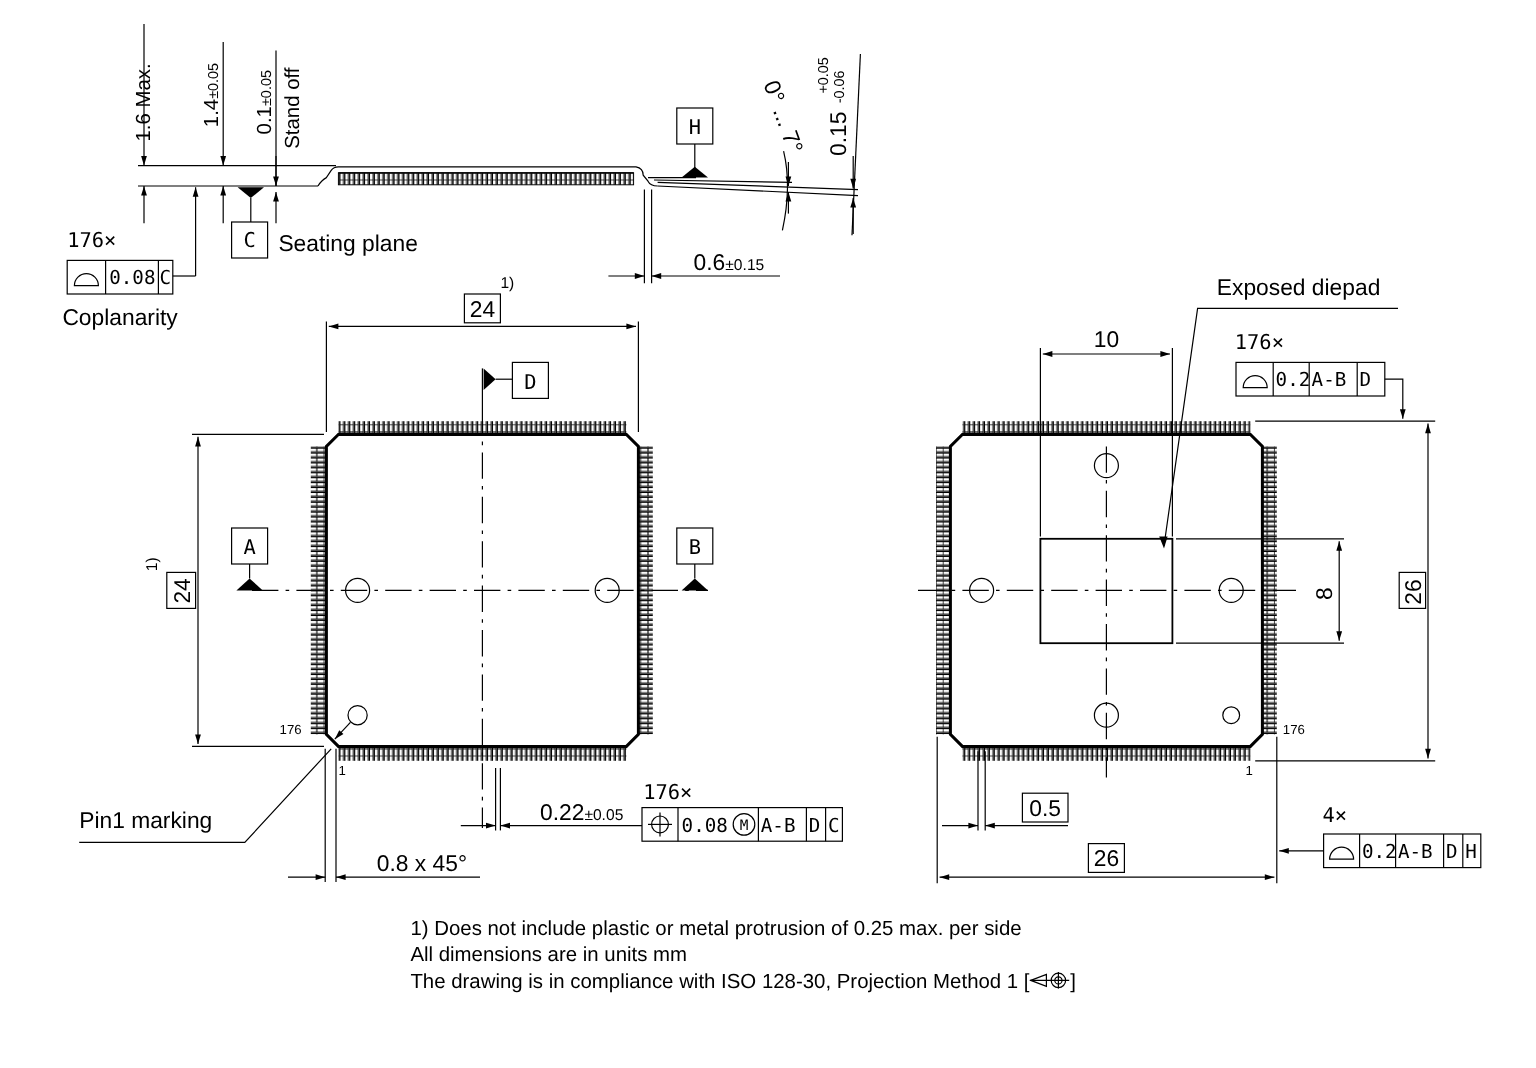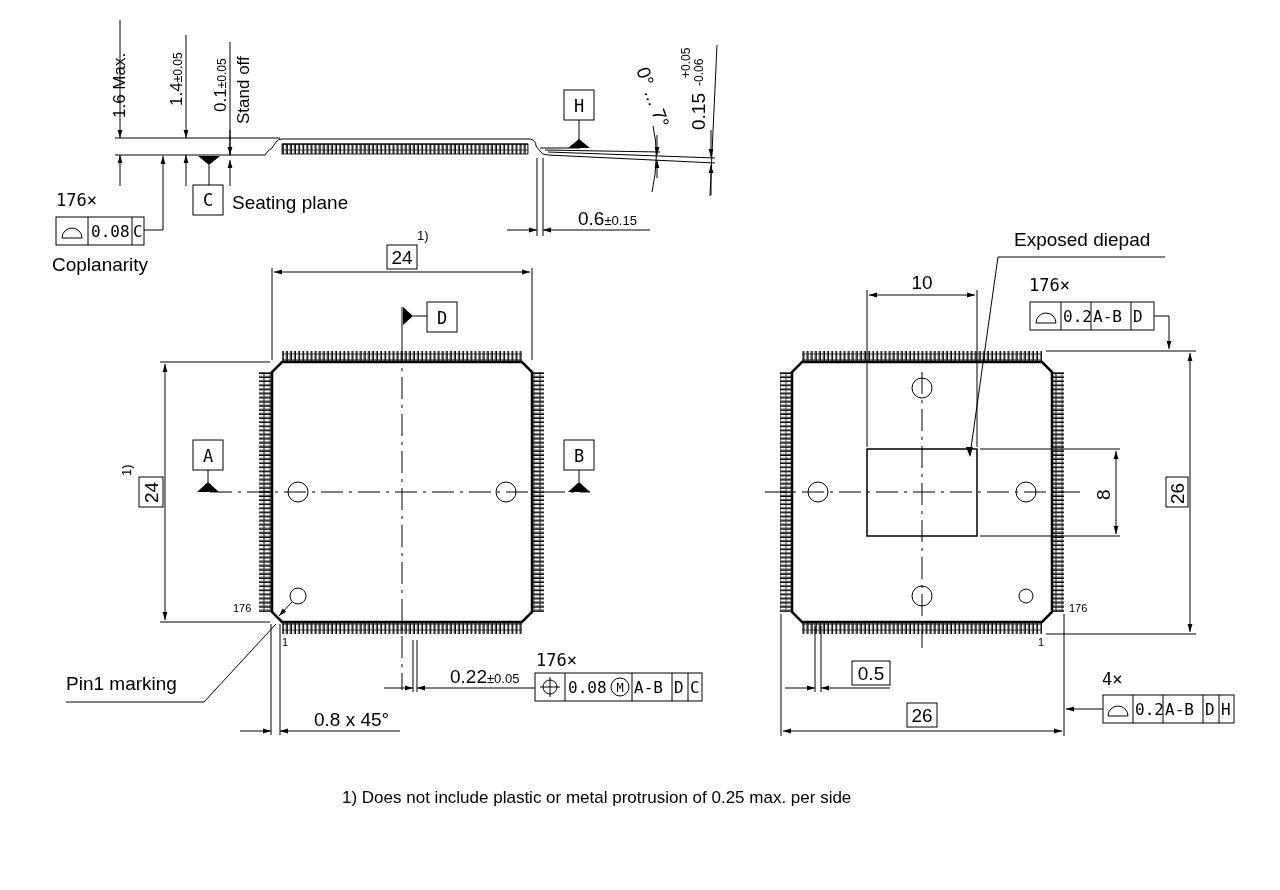--- a/index.html
+++ b/index.html
@@ -4,21 +4,21 @@
 <style>
   html,body{margin:0;padding:0;background:#ffffff;}
   body{width:1280px;height:890px;overflow:hidden;font-family:"Liberation Sans",sans-serif;}
   svg{display:block;}
   .ln{stroke:#000;stroke-width:1;fill:none;}
   .thk{stroke:#000;stroke-width:2.5;fill:none;}
   .cl{stroke:#000;stroke-width:1;fill:none;stroke-dasharray:22 6 3 6;}
   .t{font-family:"Liberation Sans",sans-serif;fill:#000;}
   .m{font-family:"DejaVu Sans Mono","Liberation Mono",monospace;fill:#000;}
   .box{stroke:#000;stroke-width:1;fill:#fff;}
-  .notes{position:absolute;left:342px;top:763px;font-family:"Liberation Sans",sans-serif;font-size:17px;line-height:22px;color:#000;margin-top:24px;}
+  .notes{position:absolute;left:342px;top:763px;font-family:"Liberation Sans",sans-serif;font-size:17px;line-height:22px;color:#000;}
   .notes div{white-space:nowrap;}
 </style>
 </head>
 <body>
 
 <svg width="1280" height="890" viewBox="0 0 1280 890">
   <defs>
     <marker id="ar" viewBox="0 0 10 10" refX="10" refY="5" markerWidth="10" markerHeight="8" orient="auto-start-reverse" markerUnits="userSpaceOnUse">
       <path d="M0,2 L10,5 L0,8 z" fill="#000"></path>
     </marker>
@@ -256,13 +256,21 @@
     <text class="m" font-size="16" x="1135" y="715">0.2</text>
     <text class="m" font-size="16" x="1165" y="715">A-B</text>
     <text class="m" font-size="16" x="1205" y="715">D</text>
     <text class="m" font-size="16" x="1221" y="715">H</text>
     <line class="ln" x1="1103" y1="709" x2="1066" y2="709" marker-end="url(#ar)"></line>
   </g>
 </svg>
 
 <div class="notes">
   <div>1) Does not include plastic or metal protrusion of 0.25 max. per side</div>
+  <div>All dimensions are in units mm</div>
+  <div><span>The drawing is in compliance with ISO 128-30, Projection Method 1 [</span><svg width="34" height="14" style="display:inline-block;vertical-align:-1px">
+        <path d="M1,7 L14,2 L14,12 Z" fill="none" stroke="#000" stroke-width="1"></path>
+        <line x1="0" y1="7" x2="33" y2="7" stroke="#000" stroke-width="1"></line>
+        <circle cx="24" cy="7" r="6" fill="none" stroke="#000"></circle>
+        <circle cx="24" cy="7" r="3" fill="none" stroke="#000"></circle>
+        <line x1="24" y1="0" x2="24" y2="14" stroke="#000"></line>
+      </svg><span>]</span></div>
 </div>
 
 </body></html>

